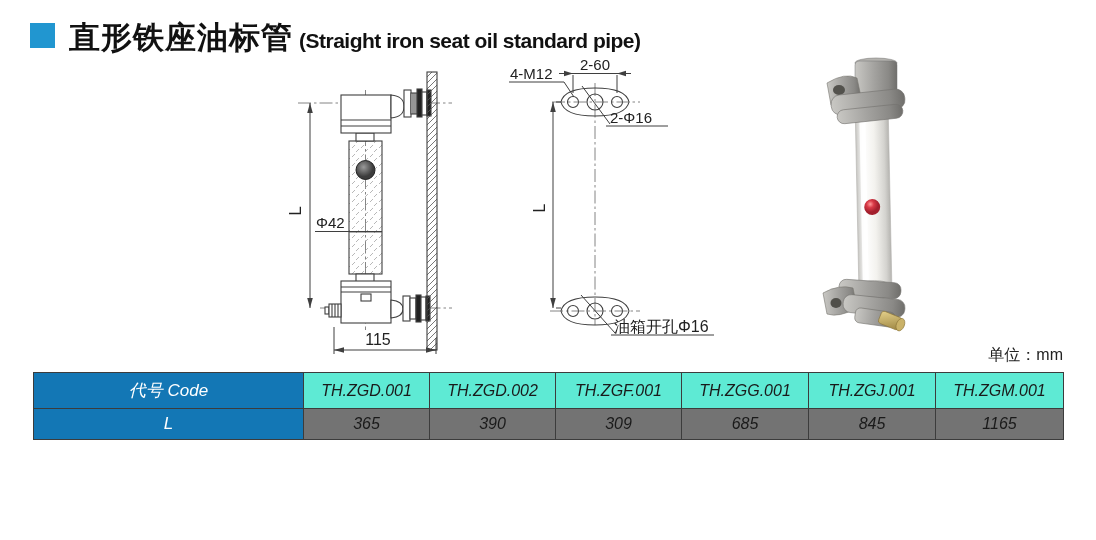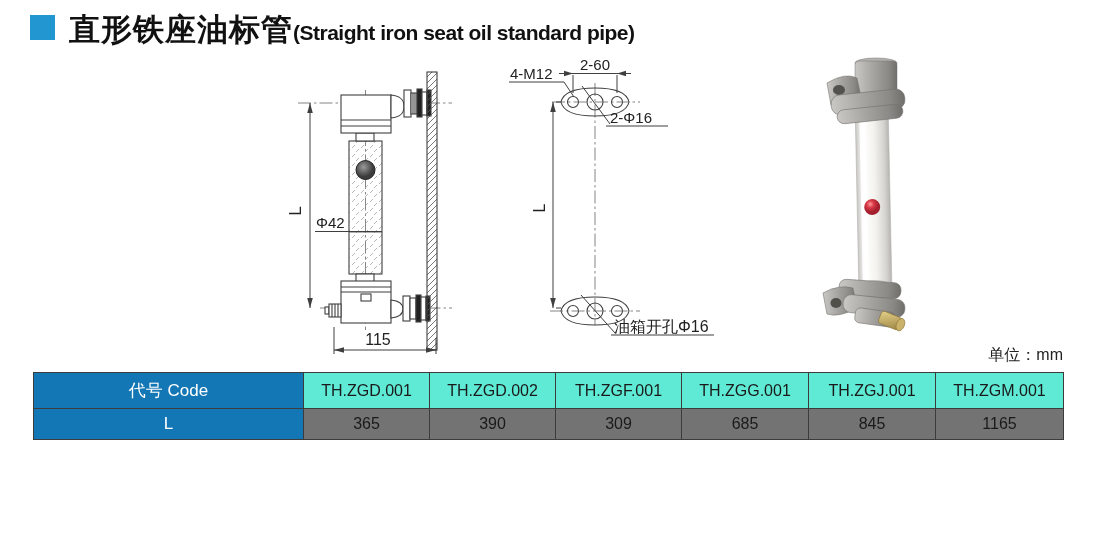--- a/index.html
+++ b/index.html
@@ -1,36 +1,36 @@
 <!DOCTYPE html>
 <html><head>
 <meta charset="utf-8">
 <style>
   html,body{margin:0;padding:0;background:#ffffff;}
   #canvas{position:relative;width:1096px;height:540px;background:#ffffff;overflow:hidden;
           font-family:"Liberation Sans", sans-serif;color:#1a1a1a;}
 
   
-  .hdr{position:absolute;left:30px;top:14px;display:flex;align-items:flex-end;}
+  .hdr{position:absolute;left:30px;top:22px;display:flex;align-items:flex-end;}
   .bullet{width:25px;height:25px;background:#2196d0;margin-bottom:5px;}
   .title-zh{font-size:31px;font-weight:bold;color:#111;margin-left:14px;letter-spacing:1px;line-height:1;}
-  .title-en{font-size:21px;font-weight:bold;color:#111;line-height:1;padding-bottom:2px;letter-spacing:-0.5px;}
+  .title-en{font-size:21px;font-weight:bold;color:#111;margin-left:6px;line-height:1;padding-bottom:2px;letter-spacing:-0.5px;}
 
   
   .draw{position:absolute;}
   svg text{font-family:"Liberation Sans", sans-serif;fill:#222;}
 
   
   .unit{position:absolute;right:33px;top:345px;font-size:16px;color:#222;text-align:right;}
 
   
   table.spec{position:absolute;left:33px;top:372px;width:1030px;border-collapse:collapse;
              table-layout:fixed;font-size:16px;}
   table.spec td, table.spec th{border:1px solid #3c3c3c;text-align:center;padding:0;font-weight:normal;
-             height:30px;overflow:hidden;white-space:nowrap;}
+             height:30px;overflow:hidden;white-space:nowrap;font-style:italic;}
   table.spec tr.hrow td, table.spec tr.hrow th{height:35px;}
   th.bluecell{background:#1377b5;color:#ffffff;border:1px solid #ffffff;border-right:1px solid #3c3c3c;font-size:17px;}
   td.graycell{background:#5eead4;}
   td.whitecell{background:#737373;}
   .condensed{display:inline-block;transform:scaleX(0.88);transform-origin:center;font-size:16px;white-space:nowrap;}
 </style>
 </head>
 <body>
 
 <div id="canvas">

